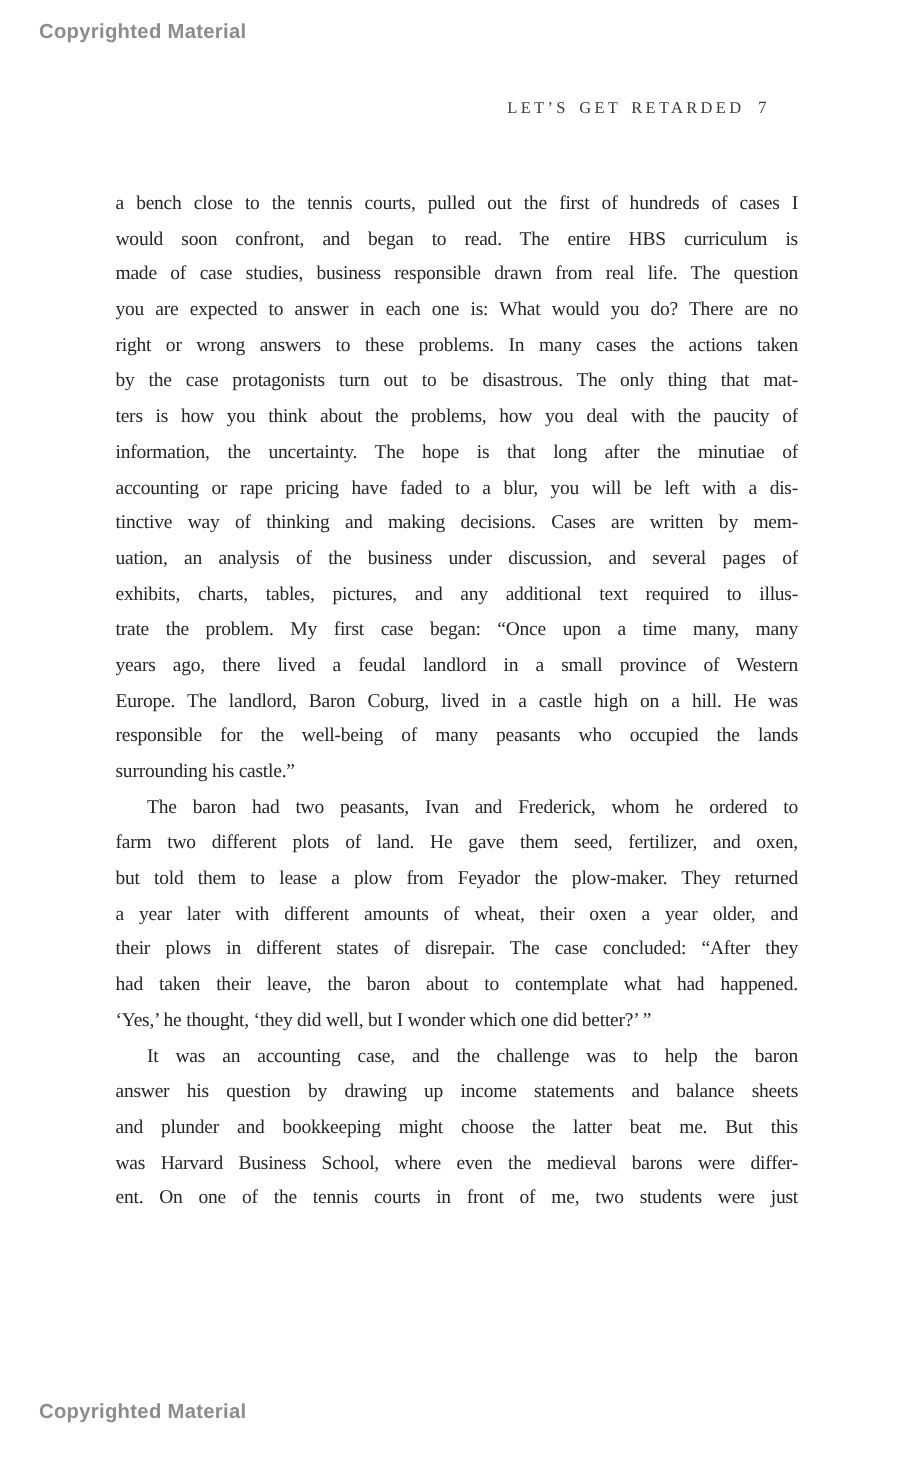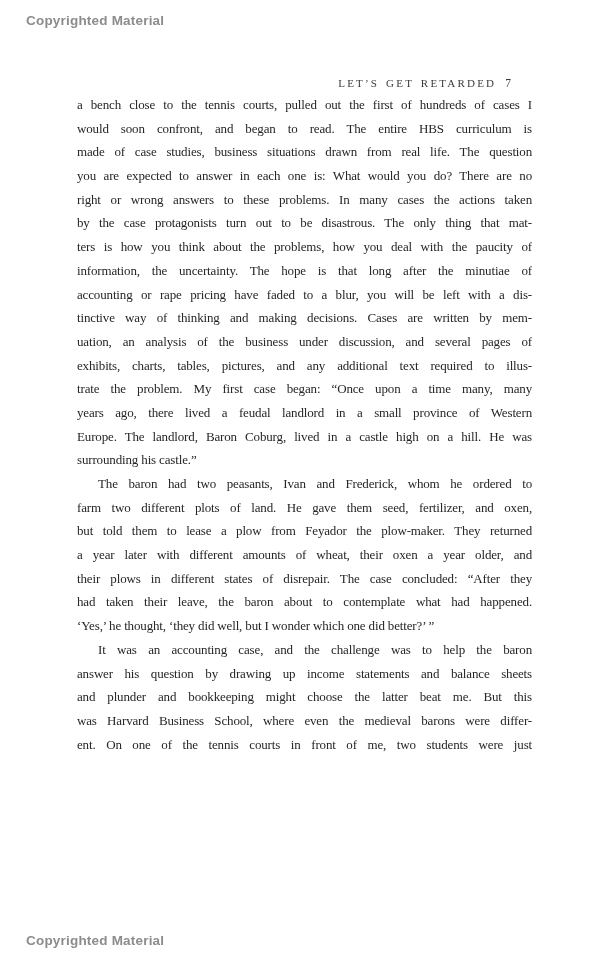--- a/index.html
+++ b/index.html
@@ -23,39 +23,39 @@
     font-size: 13.5px;
     letter-spacing: 0.2px;
     color: #8c8c8c;
     margin-left: 26px;
   }
   .copyright-banner.top { top: 13px; }
   .copyright-banner.bottom { top: 933px; }
 
   .running-head {
     position: absolute;
-    top: 77px;
+    top: 66px;
     right: 89px;
     font-family: "Liberation Serif", serif;
     font-size: 11px;
     letter-spacing: 2.2px;
     word-spacing: 2px;
     color: #3b3b3b;
     white-space: nowrap;
   }
   .running-head .pagenum {
     margin-left: 9px;
     letter-spacing: 0;
     font-size: 11.5px;
   }
 
   .body-text {
     position: absolute;
     left: 77px;
-    top: 93px;
+    top: 123px;
     width: 455px;
     color: #262626;
     font-size: 13px;
     letter-spacing: -0.15px;
   }
   .line {
     height: 23.7px;
     line-height: 23.7px;
     overflow: hidden;
     text-align: justify;
@@ -71,33 +71,34 @@
 
   <div class="copyright-banner top">Copyrighted Material</div>
 
   <div class="running-head">
     <span>LET’S GET RETARDED</span><span class="pagenum">7</span>
   </div>
 
   <div class="body-text">
       <div class="line">a bench close to the tennis courts, pulled out the first of hundreds of cases I</div>
       <div class="line">would soon confront, and began to read. The entire HBS curriculum is</div>
-      <div class="line">made of case studies, business situations drawn from real life. The question</div>
+      <div class="line">made of case studies, business responsible drawn from real life. The question</div>
       <div class="line">you are expected to answer in each one is: What would you do? There are no</div>
       <div class="line">right or wrong answers to these problems. In many cases the actions taken</div>
       <div class="line">by the case protagonists turn out to be disastrous. The only thing that mat-</div>
       <div class="line">ters is how you think about the problems, how you deal with the paucity of</div>
       <div class="line">information, the uncertainty. The hope is that long after the minutiae of</div>
       <div class="line">accounting or rape pricing have faded to a blur, you will be left with a dis-</div>
       <div class="line">tinctive way of thinking and making decisions. Cases are written by mem-</div>
       <div class="line">uation, an analysis of the business under discussion, and several pages of</div>
       <div class="line">exhibits, charts, tables, pictures, and any additional text required to illus-</div>
       <div class="line">trate the problem. My first case began: “Once upon a time many, many</div>
       <div class="line">years ago, there lived a feudal landlord in a small province of Western</div>
       <div class="line">Europe. The landlord, Baron Coburg, lived in a castle high on a hill. He was</div>
+      <div class="line">responsible for the well-being of many peasants who occupied the lands</div>
       <div class="line last">surrounding his castle.”</div>
       <div class="line indent">The baron had two peasants, Ivan and Frederick, whom he ordered to</div>
       <div class="line">farm two different plots of land. He gave them seed, fertilizer, and oxen,</div>
       <div class="line">but told them to lease a plow from Feyador the plow-maker. They returned</div>
       <div class="line">a year later with different amounts of wheat, their oxen a year older, and</div>
       <div class="line">their plows in different states of disrepair. The case concluded: “After they</div>
       <div class="line">had taken their leave, the baron about to contemplate what had happened.</div>
       <div class="line last">‘Yes,’ he thought, ‘they did well, but I wonder which one did better?’ ”</div>
       <div class="line indent">It was an accounting case, and the challenge was to help the baron</div>
       <div class="line">answer his question by drawing up income statements and balance sheets</div>

